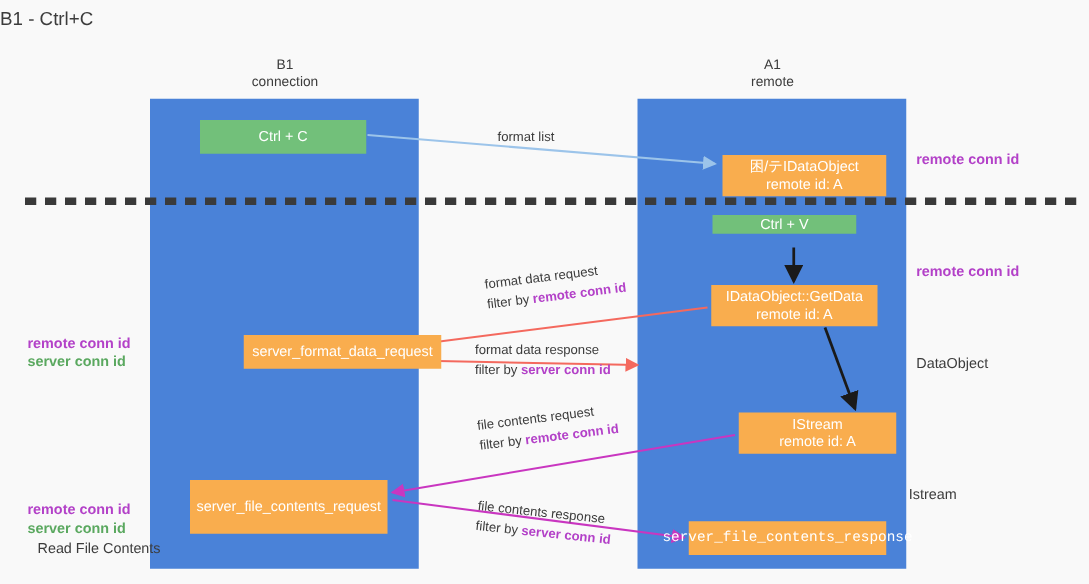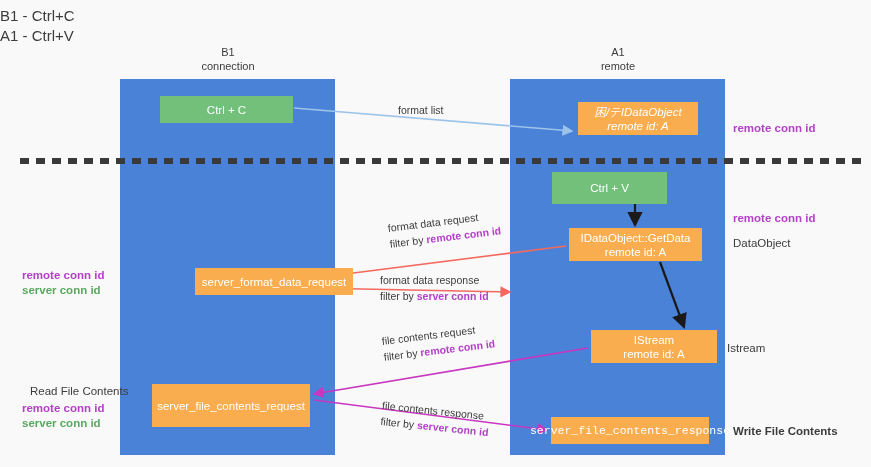--- a/index.html
+++ b/index.html
@@ -29,33 +29,33 @@
   .node{
     position:absolute;color:#ffffff;font-size:11.5px;
     display:flex;align-items:center;justify-content:center;
     text-align:center;line-height:14px;box-sizing:border-box;
     padding:2px 4px;
   }
   .node.green{background:#72c07a;}
   .node.orange{background:#f9ad4e;}
 
   #n-ctrlc{left:160px;top:96px;width:133px;height:27px;}
-  #n-idataobject{left:578px;top:102px;width:120px;height:33px;font-style:italic;}
-  #n-ctrlv{left:552px;top:172px;width:115px;height:32px;}
+  #n-idataobject{left:578px;top:124px;width:131px;height:33px;}
+  #n-ctrlv{left:570px;top:172px;width:115px;height:15px;}
   #n-getdata{left:569px;top:228px;width:133px;height:33px;}
   #n-fdreq{left:152px;top:268px;width:158px;height:27px;margin-left:43px;}
   #n-fdresp{left:514px;top:279px;width:158px;height:27px;}
   #n-istream{left:591px;top:330px;width:126px;height:33px;}
   #n-fcreq{left:152px;top:384px;width:158px;height:43px;}
   #n-fcresp{left:551px;top:417px;width:158px;height:27px;font-family:Liberation Mono, monospace;}
 
   .side-label{position:absolute;font-size:11.5px;line-height:15px;}
   .purple{color:#b341c8;font-weight:bold;}
   .green-t{color:#5aa85f;font-weight:bold;}
-  .dark{color:#3c3c3c;}
+  .dark{color:#3c3c3c;margin-top:48px;}
 
   #lbl-rc-1{left:733px;top:121px;}
   #lbl-rc-2{left:733px;top:211px;}
   #lbl-dataobject{left:733px;top:236px;}
   #lbl-istream{left:727px;top:341px;}
   #lbl-write{left:733px;top:424px;font-weight:bold;}
   #lbl-left-1{left:22px;top:268px;}
   #lbl-read{left:30px;top:384px;}
   #lbl-left-2{left:22px;top:401px;}
 
@@ -73,21 +73,20 @@
 
   svg#wires{position:absolute;left:0;top:0;width:871px;height:467px;pointer-events:none;}
 </style>
 </head>
 <body>
 
 <div id="stage">
 
   <div class="title">
     <div>B1 - Ctrl+C</div>
-    <div>A1 - Ctrl+V</div>
   </div>
 
   <div class="col-head" id="head-b1">
     <div>B1</div>
     <div>connection</div>
   </div>
   <div class="col-head" id="head-a1">
     <div>A1</div>
     <div>remote</div>
   </div>

